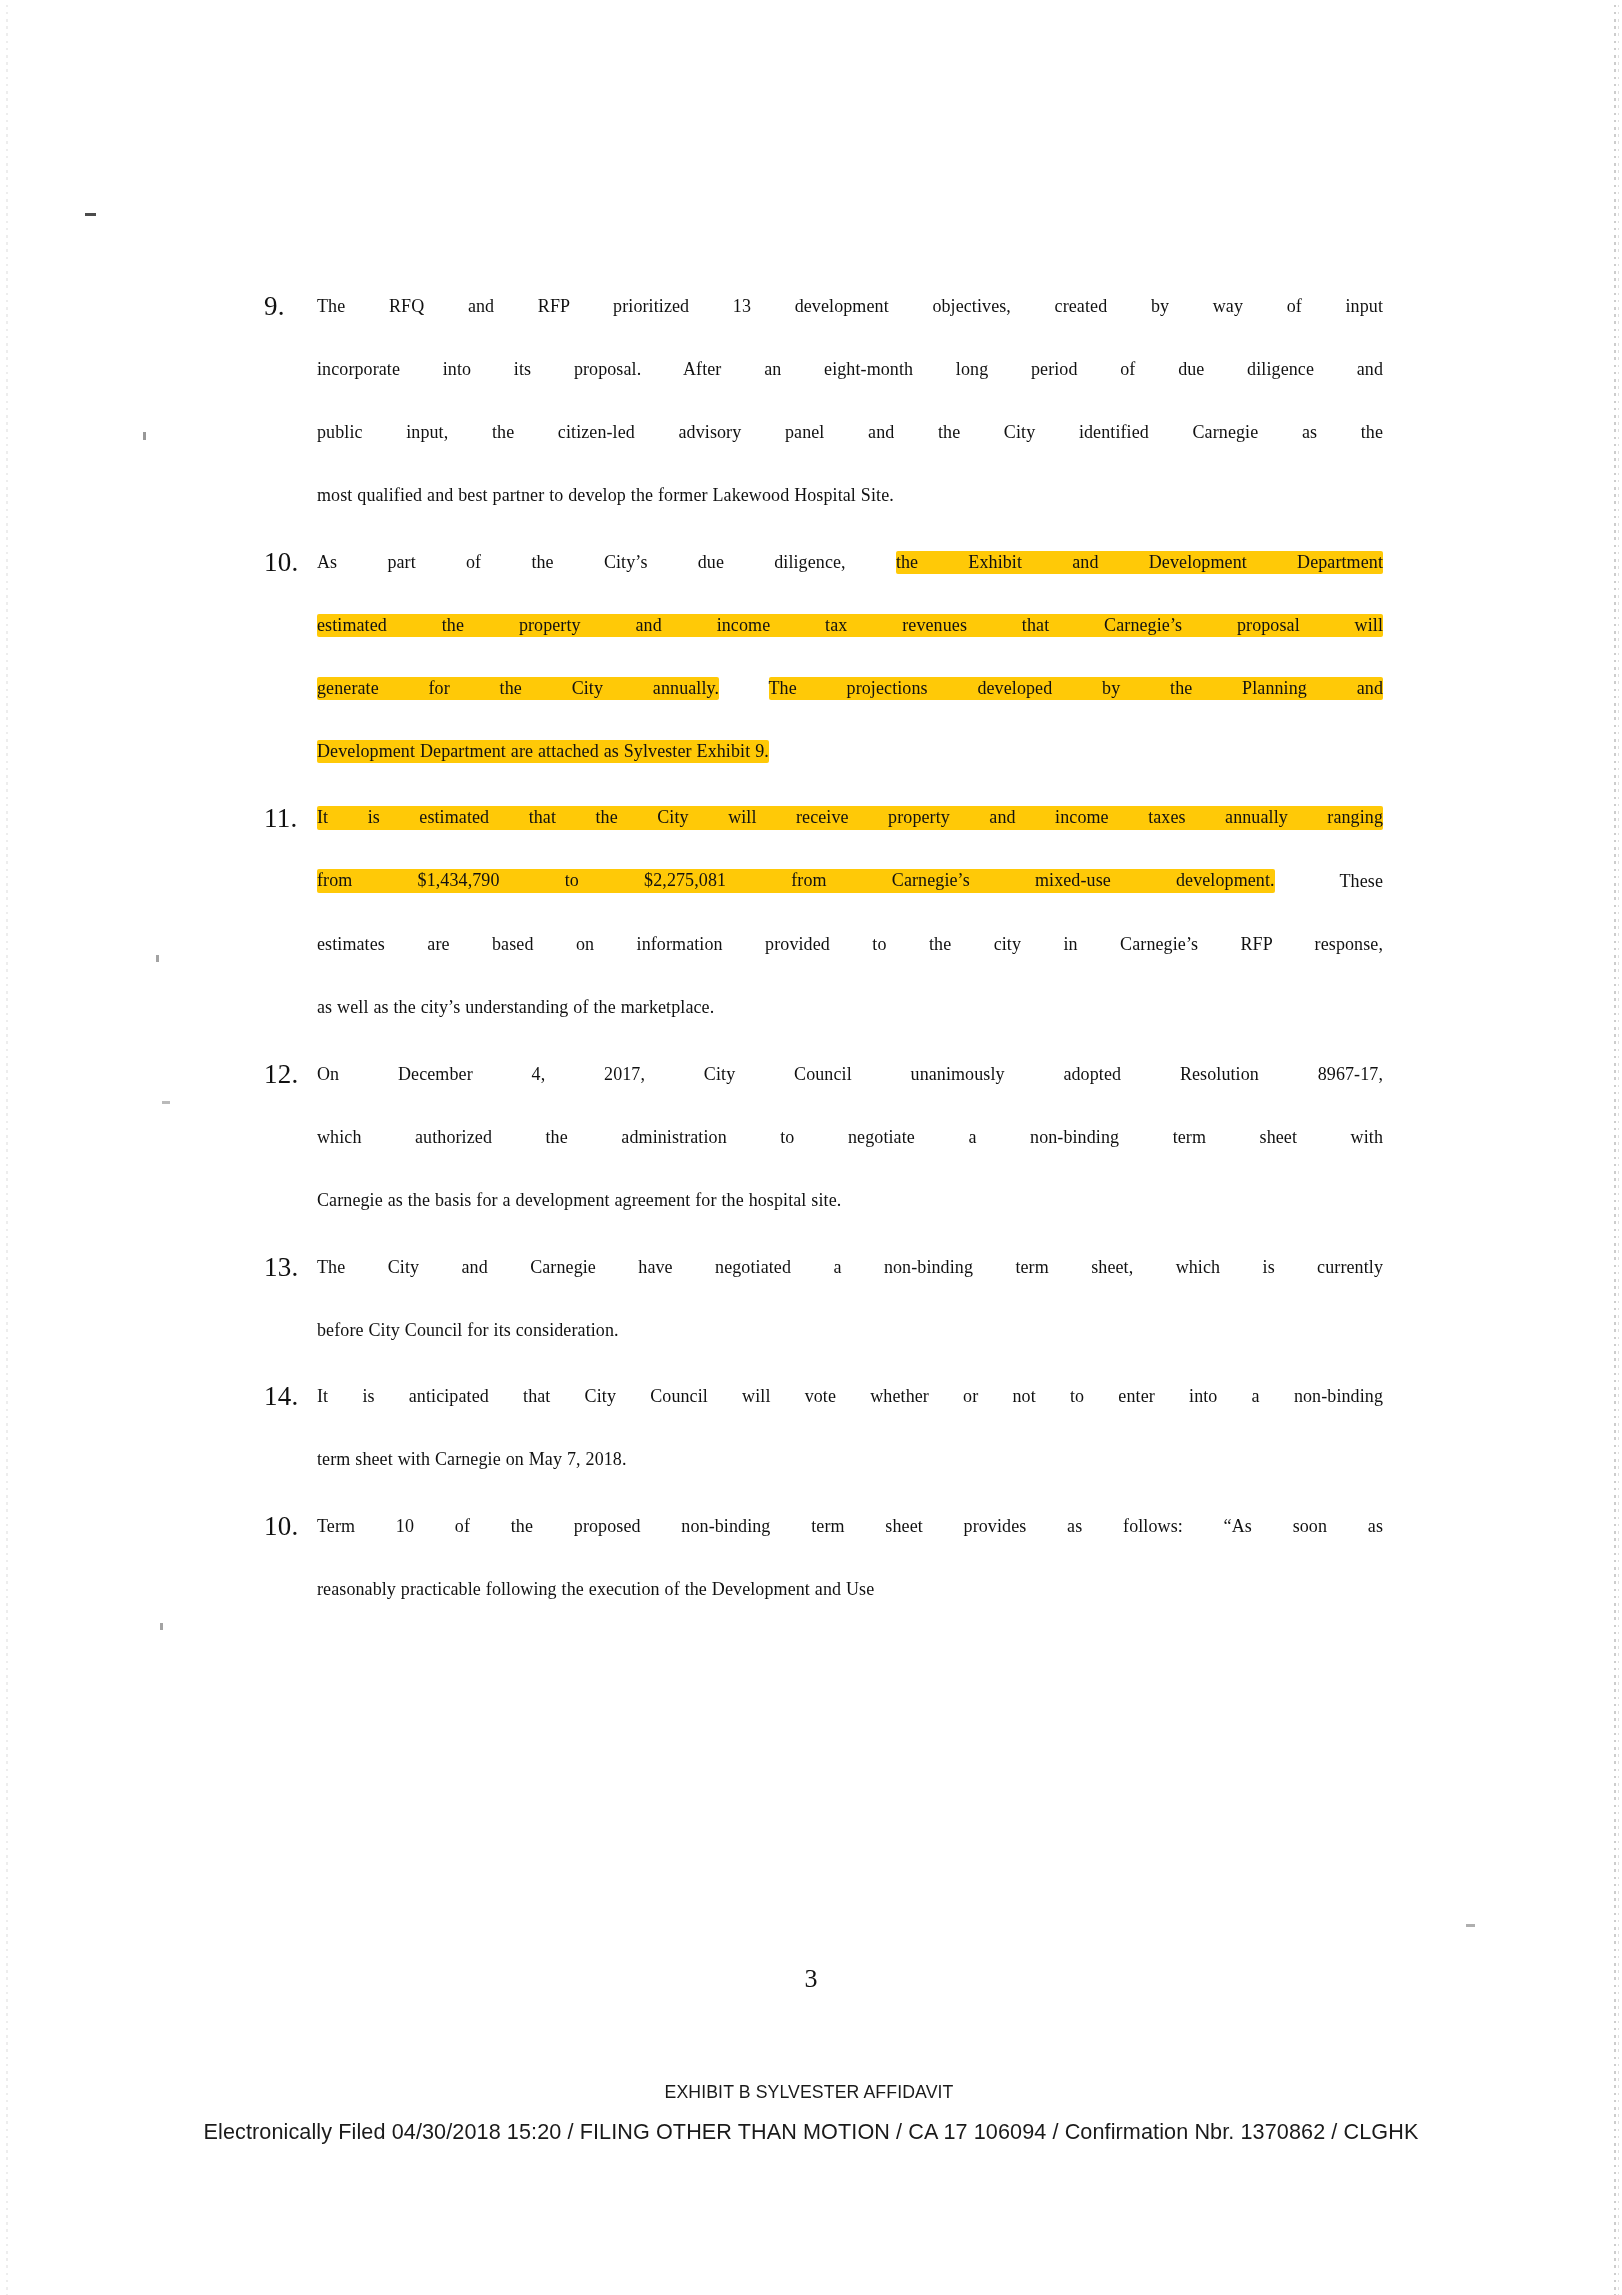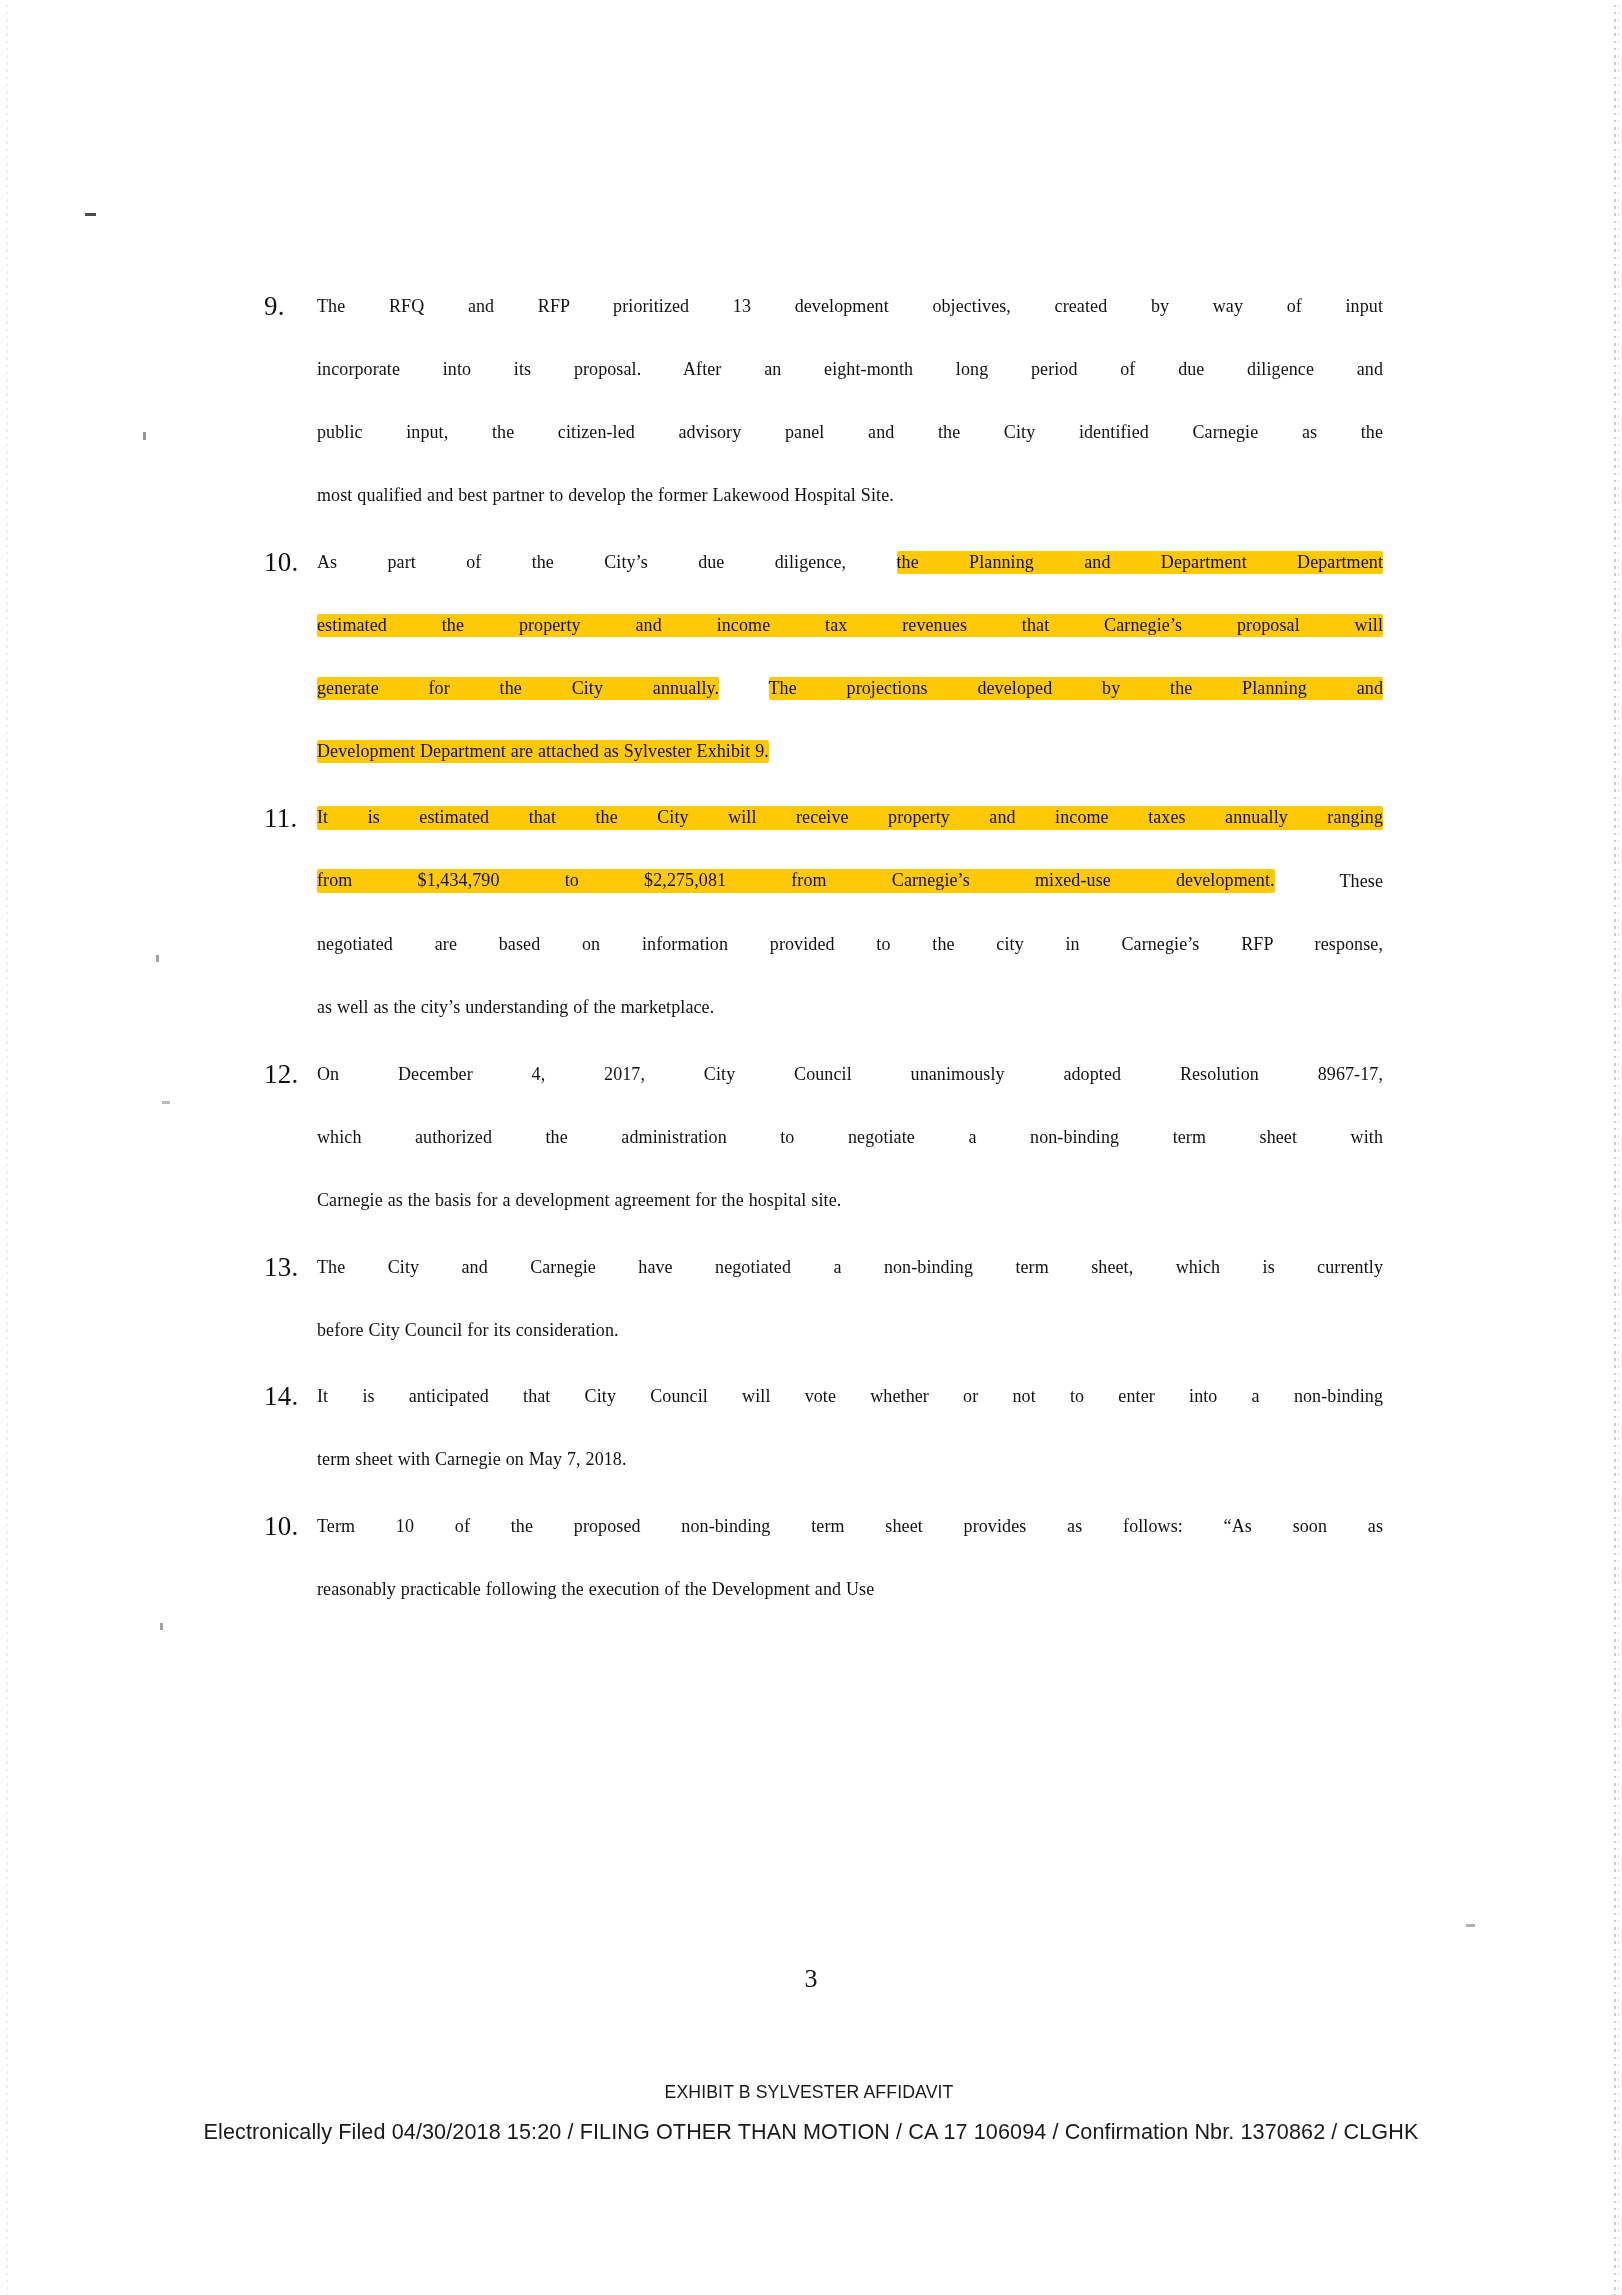--- a/index.html
+++ b/index.html
@@ -153,32 +153,32 @@
         <div class="item-body">
           <span class="ln"><span>The RFQ and RFP prioritized 13 development objectives, created by way of input</span></span>
           <span class="ln"><span>incorporate into its proposal. After an eight-month long period of due diligence and</span></span>
           <span class="ln"><span>public input, the citizen-led advisory panel and the City identified Carnegie as the</span></span>
           <span class="ln last"><span>most qualified and best partner to develop the former Lakewood Hospital Site.</span></span>
         </div>
       </div>
       <div class="item">
         <span class="item-number">10.</span>
         <div class="item-body">
-          <span class="ln"><span>As part of the City’s due diligence, </span><mark class="hl">the Planning and Department Department</mark></span>
+          <span class="ln"><span>As part of the City’s due diligence, </span><mark class="hl">the Exhibit and Development Department</mark></span>
           <span class="ln"><mark class="hl">estimated the property and income tax revenues that Carnegie’s proposal will</mark></span>
           <span class="ln"><mark class="hl">generate for the City annually.</mark><span> </span><mark class="hl">The projections developed by the Planning and</mark></span>
           <span class="ln last"><mark class="hl">Development Department are attached as Sylvester Exhibit 9.</mark></span>
         </div>
       </div>
       <div class="item">
         <span class="item-number">11.</span>
         <div class="item-body">
           <span class="ln"><mark class="hl">It is estimated that the City will receive property and income taxes annually ranging</mark></span>
           <span class="ln"><mark class="hl">from $1,434,790 to $2,275,081 from Carnegie’s mixed-use development.</mark><span> These</span></span>
-          <span class="ln"><span>negotiated are based on information provided to the city in Carnegie’s RFP response,</span></span>
+          <span class="ln"><span>estimates are based on information provided to the city in Carnegie’s RFP response,</span></span>
           <span class="ln last"><span>as well as the city’s understanding of the marketplace.</span></span>
         </div>
       </div>
       <div class="item">
         <span class="item-number">12.</span>
         <div class="item-body">
           <span class="ln"><span>On December 4, 2017, City Council unanimously adopted Resolution 8967-17,</span></span>
           <span class="ln"><span>which authorized the administration to negotiate a non-binding term sheet with</span></span>
           <span class="ln last"><span>Carnegie as the basis for a development agreement for the hospital site.</span></span>
         </div>

